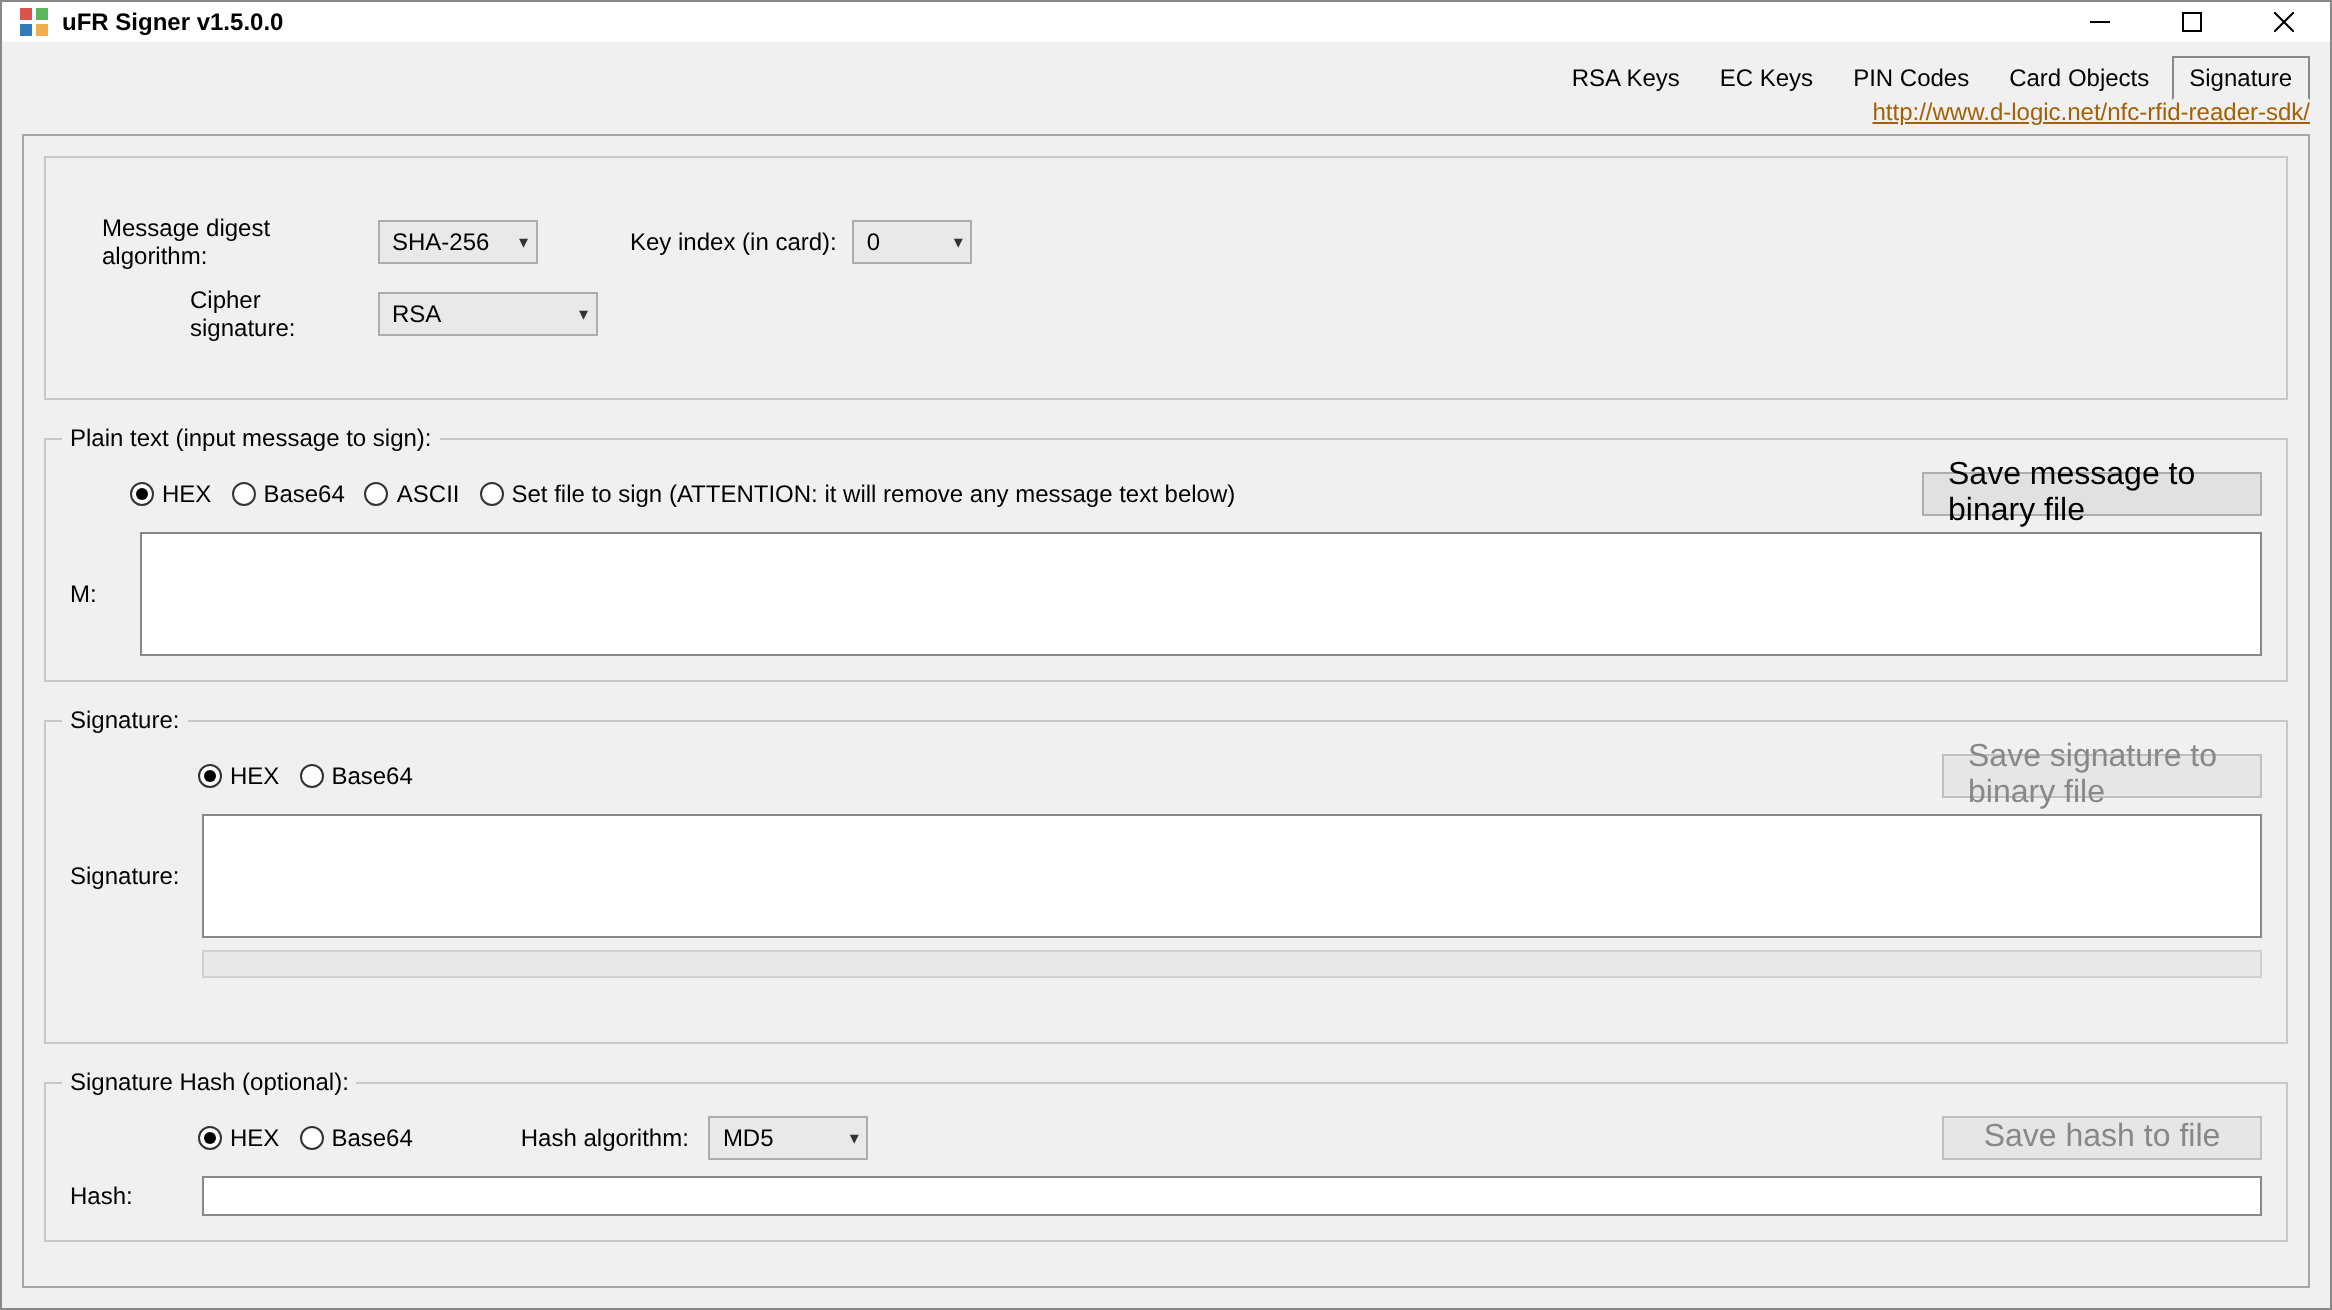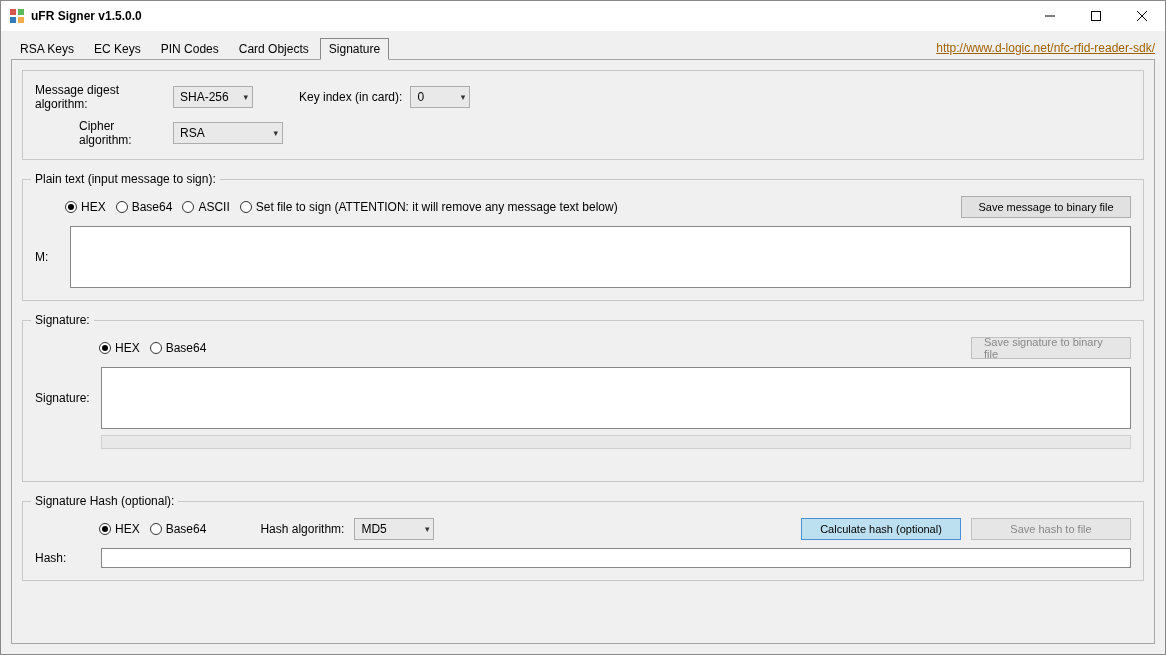--- a/index.html
+++ b/index.html
@@ -7,38 +7,38 @@
   body { background: #fff; }
   .window { width: 1166px; height: 655px; border: 1px solid #888; background: #fff; display: flex; flex-direction: column; }
   .titlebar { height: 30px; display: flex; align-items: center; justify-content: space-between; padding: 0 0 0 8px; background: #fff; }
   .title-left { display: flex; align-items: center; gap: 6px; font-weight: bold; }
   .app-icon { width: 16px; height: 16px; }
   .title-text { font-size: 12px; }
   .win-controls { display: flex; height: 100%; }
   .win-btn { width: 46px; height: 100%; display: flex; align-items: center; justify-content: center; }
   .win-btn svg { width: 10px; height: 10px; }
   .client { flex: 1; background: #f0f0f0; padding: 6px 10px 10px 10px; display: flex; flex-direction: column; }
-  .topbar { display: flex; justify-content: space-between; align-items: flex-end; }
+  .topbar { display: flex; justify-content: space-between; align-items: flex-end; flex-direction: column; }
   .tabs { display: flex; gap: 2px; position: relative; top: 1px; }
   .tab { padding: 3px 8px; border: 1px solid transparent; border-bottom: none; cursor: default; }
   .tab.active { background: #f0f0f0; border: 1px solid #888; border-bottom: 1px solid #f0f0f0; }
   .link { color: #a16207; text-decoration: underline; font-size: 12px; margin-bottom: 4px; }
   .tab-page { flex: 1; border: 1px solid #a6a6a6; background: #f0f0f0; padding: 10px; overflow: hidden; }
   fieldset.group { border: 1px solid #c8c8c8; margin: 0 0 12px 0; padding: 10px 12px 12px 12px; position: relative; }
-  fieldset.group.noleg { padding: 12px; }
+  fieldset.group.noleg { padding: 28px; }
   legend.grp-title { font-size: 12px; padding: 0 4px; margin-left: -4px; }
   .row { display: flex; align-items: center; gap: 8px; margin-bottom: 8px; }
   .row:last-child { margin-bottom: 0; }
   .lbl { font-size: 12px; }
   .combo { display: inline-flex; align-items: center; justify-content: space-between; height: 22px; padding: 0 4px 0 6px; background: #e9e9e9; border: 1px solid #adadad; min-width: 60px; gap: 6px; }
   .combo .arrow { font-size: 9px; color: #333; }
   .radio { display: inline-flex; align-items: center; gap: 4px; margin-right: 10px; }
   .radio .circ { width: 12px; height: 12px; border: 1px solid #333; border-radius: 50%; display: inline-flex; align-items: center; justify-content: center; background: #fff; }
   .radio .dot { width: 6px; height: 6px; border-radius: 50%; background: #000; }
-  .btn { height: 22px; padding: 0 12px; background: #e1e1e1; border: 1px solid #adadad; display: inline-flex; align-items: center; justify-content: center; font-size: 11px; }
+  .btn { height: 22px; padding: 0 12px; background: #e1e1e1; border: 1px solid #adadad; display: inline-flex; align-items: center; justify-content: center; font-size: 16px; }
   .btn.hl { background: #e1f0fa; border-color: #4a90d9; }
   .btn.hl2 { background: #bde0f0; border-color: #4a90d9; }
   .btn.disabled { color: #888; background: #e6e6e6; border-color: #c0c0c0; }
   .txt-multi { background: #fff; border: 1px solid #888; width: 100%; }
   .txt-single { background: #fff; border: 1px solid #888; height: 20px; width: 100%; }
   .flex-row { display: flex; align-items: center; gap: 10px; }
   .spacer { flex: 1; }
   .radio-row { display: flex; align-items: center; margin-left: 30px; }
   .field-label { width: 56px; font-size: 12px; }
   .hscroll { height: 14px; background: #e8e8e8; border: 1px solid #d0d0d0; width: 100%; }
@@ -99,21 +99,21 @@
             <span class="arrow">▾</span>
           </div>
           <span style="width:30px"></span>
           <span class="lbl">Key index (in card):</span>
           <div class="combo" style="width:50px">
             <span>0</span>
             <span class="arrow">▾</span>
           </div>
         </div>
         <div class="row">
-          <span class="lbl" style="width:130px;padding-left:44px">Cipher algorithm:</span>
+          <span class="lbl" style="width:130px;padding-left:44px">Cipher signature:</span>
           <div class="combo" style="width:110px">
             <span>RSA</span>
             <span class="arrow">▾</span>
           </div>
         </div>
       </fieldset>
 
       <fieldset class="group">
         <legend class="grp-title">Plain text (input message to sign):</legend>
         <div class="flex-row" style="margin-bottom:8px">
@@ -190,21 +190,20 @@
                 <span>Base64</span>
               </label>
           </div>
           <span style="width:24px"></span>
           <span class="lbl">Hash algorithm:</span>
           <div class="combo" style="width:80px">
             <span>MD5</span>
             <span class="arrow">▾</span>
           </div>
           <div class="spacer"></div>
-          <div class="btn hl2" style="width:160px">Calculate hash (optional)</div>
           <div class="btn disabled" style="width:160px">Save hash to file</div>
         </div>
         <div class="flex-row">
           <span class="field-label" style="width:60px">Hash:</span>
           <div class="txt-single"></div>
         </div>
       </fieldset>
 
     </div>
   </div>

